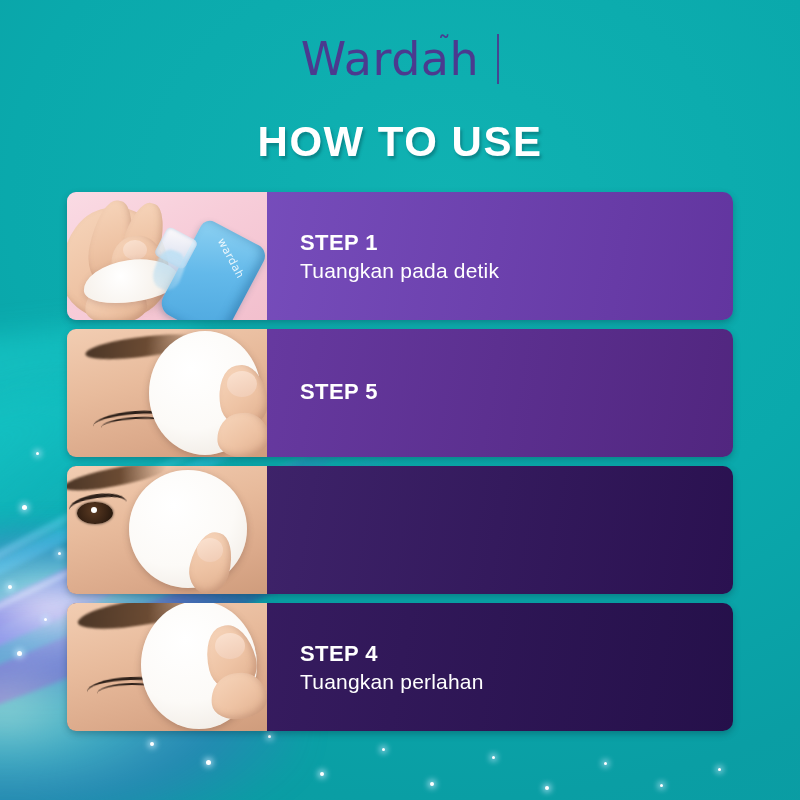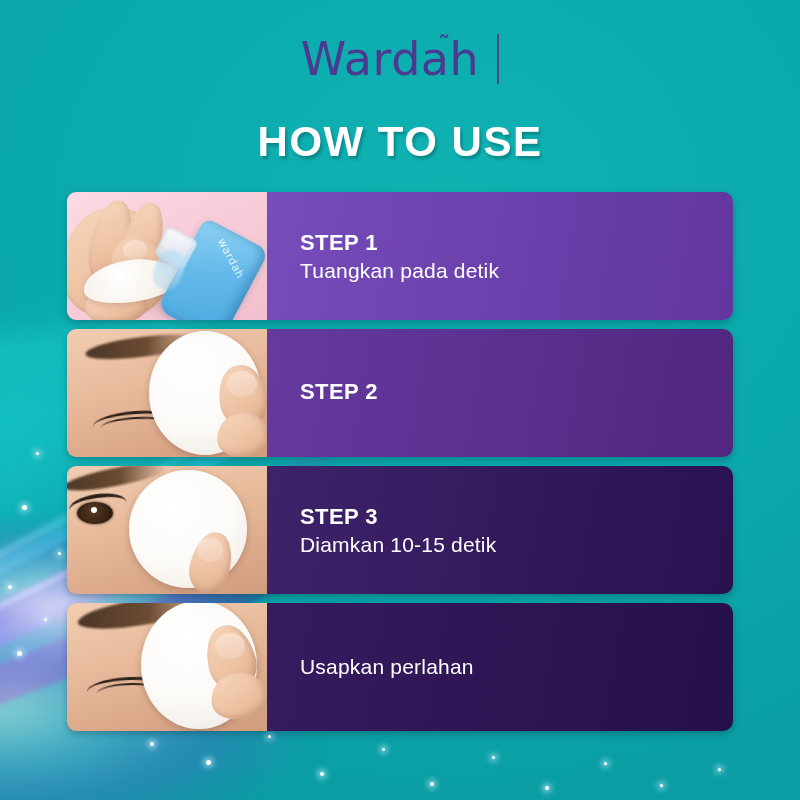--- a/index.html
+++ b/index.html
@@ -359,55 +359,52 @@
           <div class="brow" style="left:18px; top:8px; width:112px; height:20px; transform:rotate(-6deg);"></div>
           <div class="lash" style="left:26px; top:82px; width:86px; height:22px; transform:rotate(-4deg);"></div>
           <div class="lash" style="left:34px; top:88px; width:70px; height:16px; transform:rotate(-3deg); border-top-width:2px;"></div>
           <div class="pad-round" style="left:82px; top:2px; width:112px; height:124px;"></div>
           <div class="finger" style="left:152px; top:36px; width:48px; height:62px; transform:rotate(-10deg);"></div>
           <div class="nail" style="left:160px; top:42px; width:30px; height:26px;"></div>
           <div class="finger" style="left:150px; top:84px; width:52px; height:44px; transform:rotate(-6deg);"></div>
         </div>
       </div>
       <div class="panel">
-        <div class="step-label">STEP 2</div>
+        <div class="step-label">STEP 5</div>
       </div>
     </div>
 
     <div class="step-card" style="background:linear-gradient(100deg,#462a74,#2a1150);">
       <div class="thumb">
         <div class="scene">
           <div class="skin-bg"></div>
           <div class="brow" style="left:-4px; top:2px; width:104px; height:18px; transform:rotate(-10deg);"></div>
           <div class="lash" style="left:2px; top:28px; width:58px; height:20px; transform:rotate(-8deg); border-top-width:4px;"></div>
           <div class="eye-open" style="left:10px; top:36px; width:36px; height:22px;"></div>
           <div class="eye-white-dot" style="left:24px; top:41px;"></div>
           <div class="pad-round" style="left:62px; top:4px; width:118px; height:118px;"></div>
           <div class="finger" style="left:124px; top:66px; width:40px; height:62px; transform:rotate(14deg);"></div>
           <div class="nail" style="left:130px; top:72px; width:26px; height:24px;"></div>
         </div>
       </div>
-      <div class="panel">
-        <div class="step-label">STEP 3</div>
-        <div class="step-desc">Diamkan 10-15 detik</div>
-      </div>
     </div>
 
     <div class="step-card" style="background:linear-gradient(100deg,#3d2068,#25104a);">
       <div class="thumb">
         <div class="scene">
           <div class="skin-bg"></div>
           <div class="brow" style="left:10px; top:-4px; width:130px; height:26px; transform:rotate(-8deg);"></div>
           <div class="lash" style="left:20px; top:74px; width:88px; height:24px; transform:rotate(-2deg);"></div>
           <div class="lash" style="left:30px; top:80px; width:70px; height:18px; transform:rotate(-1deg); border-top-width:2px;"></div>
           <div class="pad-round" style="left:74px; top:-2px; width:116px; height:128px;"></div>
           <div class="finger" style="left:140px; top:22px; width:48px; height:66px; transform:rotate(-14deg);"></div>
           <div class="nail" style="left:148px; top:30px; width:30px; height:26px;"></div>
           <div class="finger" style="left:144px; top:70px; width:56px; height:46px; transform:rotate(-8deg);"></div>
         </div>
       </div>
       <div class="panel">
-        <div class="step-desc">Usapkan perlahan</div>
+        <div class="step-label">STEP 4</div>
+        <div class="step-desc">Tuangkan perlahan</div>
       </div>
     </div>
 
   </div>
 </div>
 
 </body></html>

